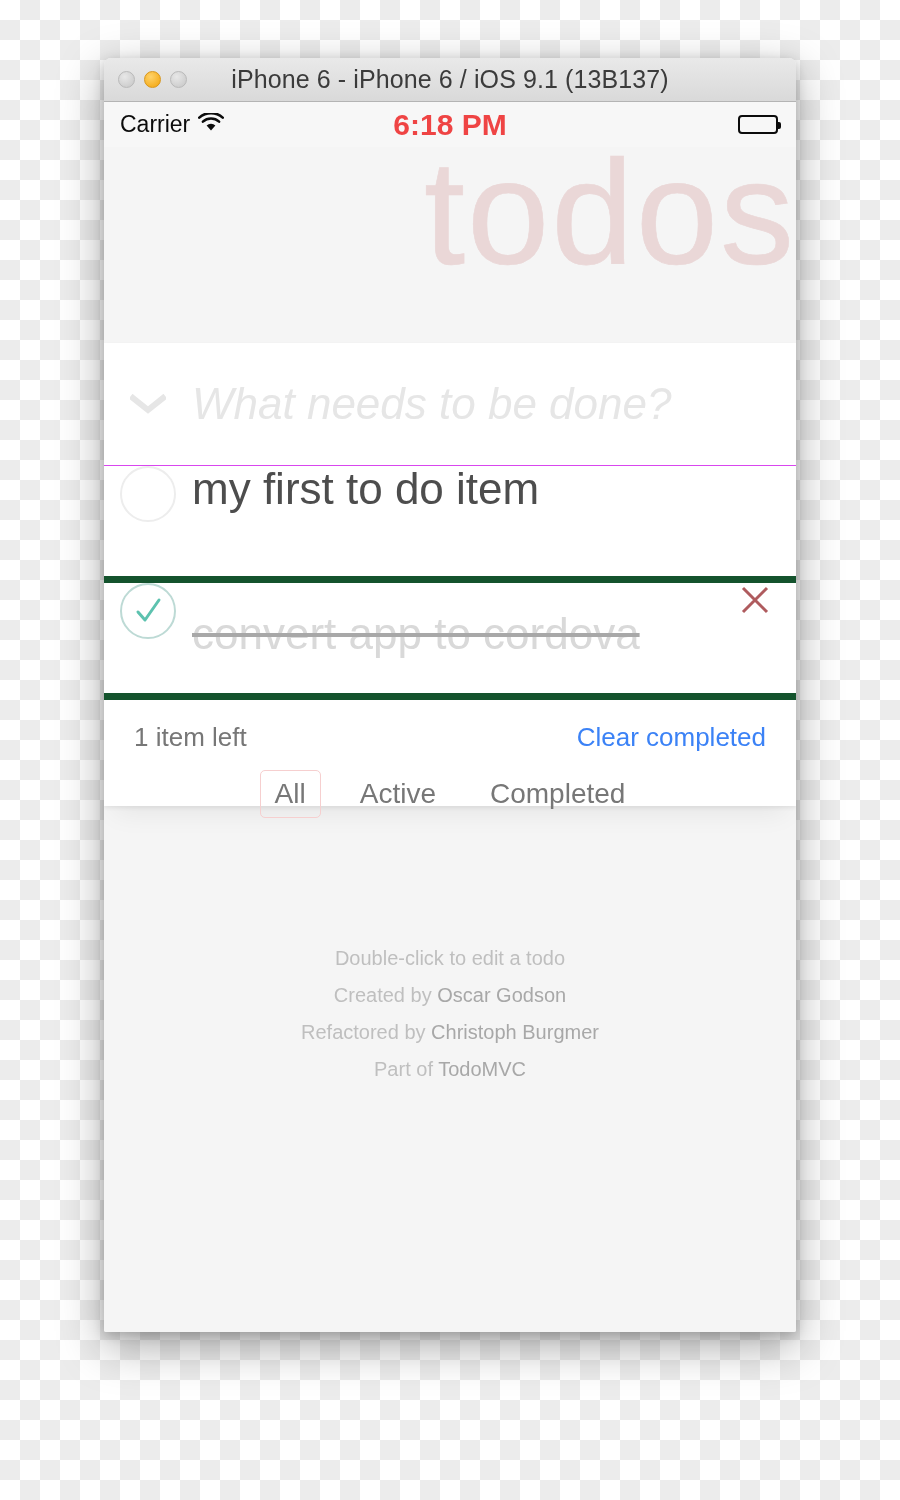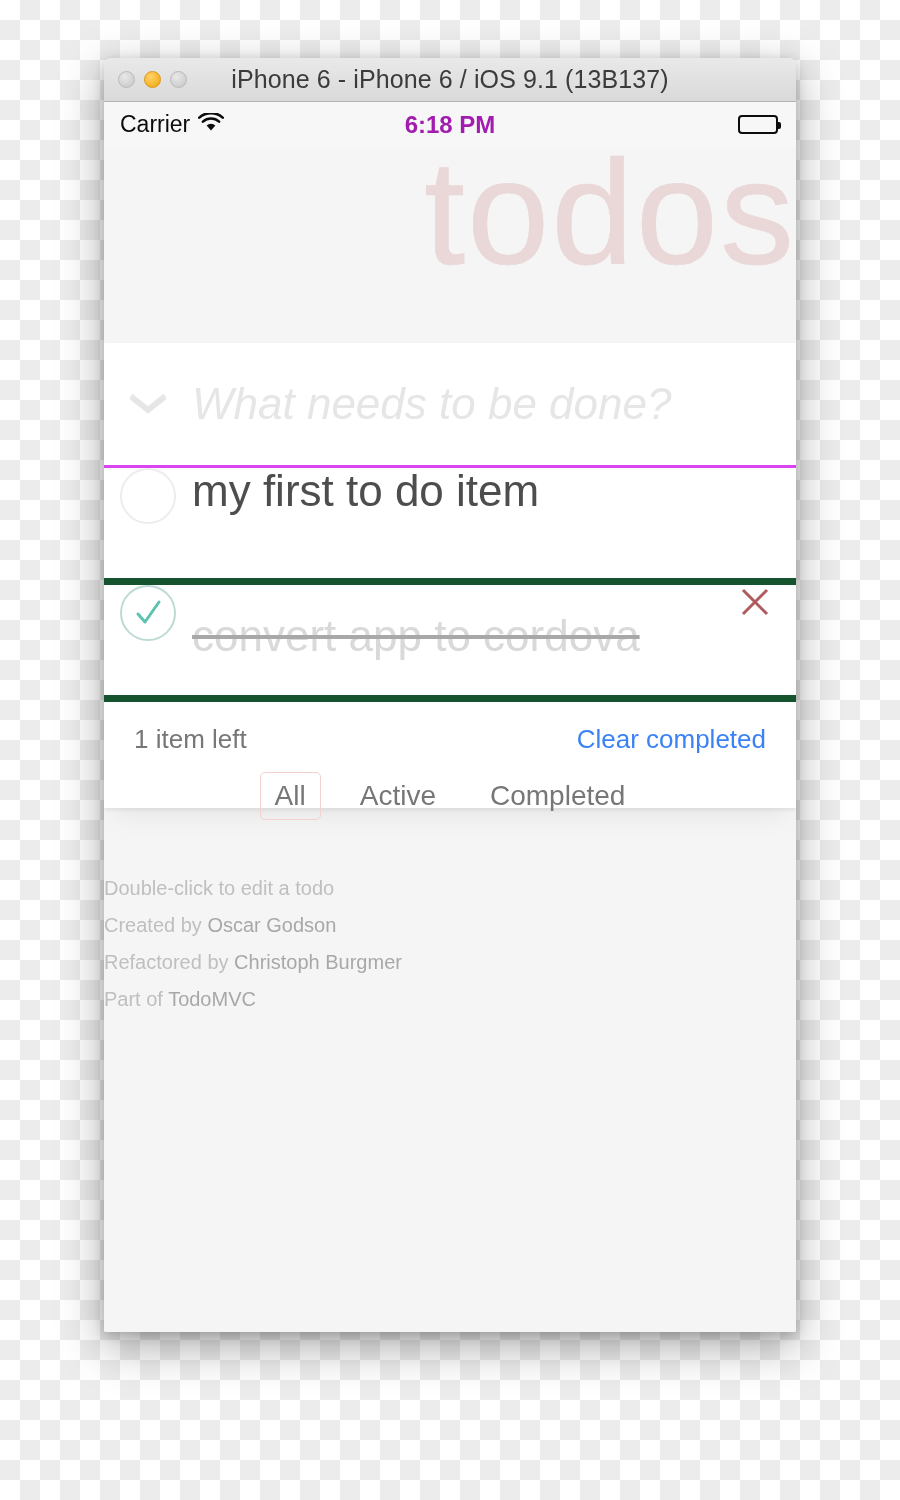--- a/index.html
+++ b/index.html
@@ -96,23 +96,23 @@
     gap: 8px;
   }
   .sb-carrier {
     font-size: 23px;
     color: #0c0c0c;
   }
   .sb-time {
     position: absolute;
     left: 0; right: 0;
     text-align: center;
-    font-size: 24px;
+    font-size: 30px;
     font-weight: bold;
-    color: #a21caf;
+    color: #ef4444;
     pointer-events: none;
   }
   .sb-right {
     margin-left: auto;
     display: flex;
     align-items: center;
   }
   .battery {
     width: 40px;
     height: 19px;
@@ -164,21 +164,21 @@
   .paper {
     background: #ffffff;
     position: relative;
     box-shadow: 0 2px 4px rgba(0,0,0,0.07), 0 16px 26px -10px rgba(0,0,0,0.07);
   }
 
   .inputrow {
     height: 122px;
     display: flex;
     align-items: center;
-    border-bottom: 3px solid #d946ef;
+    border-bottom: 1px solid #d946ef;
     position: relative;
   }
   .toggle-all {
     width: 88px;
     display: flex;
     align-items: center;
     justify-content: center;
     color: #e6e6e6;
     font-size: 0;
     cursor: pointer;
@@ -340,22 +340,22 @@
                 0 9px 1px -3px rgba(0,0,0,0.2),
                 0 16px 0 -6px #f6f6f6,
                 0 17px 2px -6px rgba(0,0,0,0.2);
     height: 0;
   }
   .stack::after {
     content: none;
   }
 
   .info {
-    margin-top: 40px;
-    text-align: left;
+    margin-top: 112px;
+    text-align: center;
     color: #bfbfbf;
     font-size: 20px;
     line-height: 1;
   }
   .info p {
     margin: 0 0 17px 0;
   }
   .info .lnk {
     color: #a8a8a8;
     text-decoration: none;

